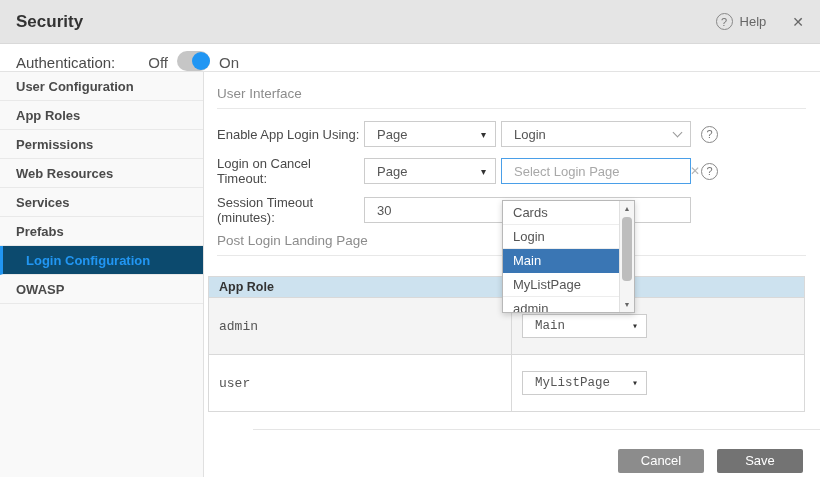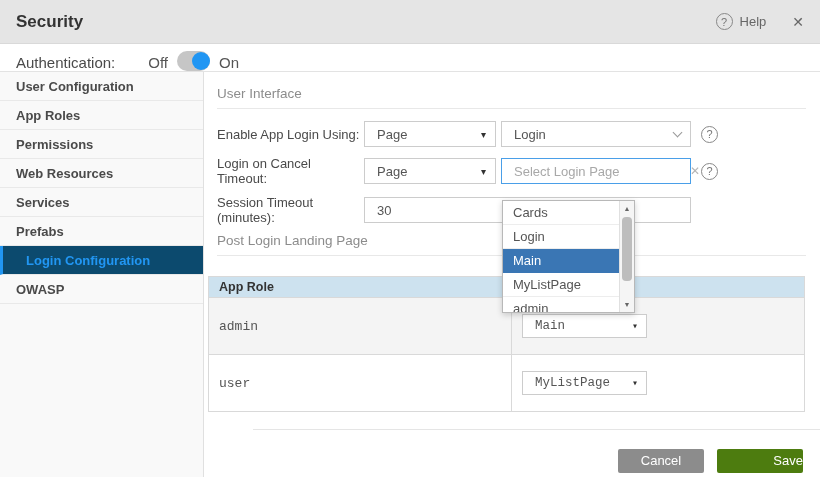--- a/index.html
+++ b/index.html
@@ -66,21 +66,21 @@
   .dd-scroll { position:absolute; right:0; top:0; bottom:0; width:15px; background:#f5f5f5; border-left:1px solid #e0e0e0; }
   .dd-arrow { position:absolute; left:0; width:100%; height:13px; font-size:7px; color:#666; text-align:center; line-height:13px; cursor:pointer; }
   .dd-arrow.up { top:1px; }
   .dd-arrow.down { bottom:1px; }
   .dd-thumb { position:absolute; top:16px; left:2px; width:10px; height:64px; background:#bdbdbd; border-radius:4px; cursor:pointer; }
 
   
   .footer { position:absolute; left:205px; right:0; bottom:0; height:62px; background:#fff; border-top:1px solid #e5e5e5; display:flex; align-items:center; justify-content:flex-end; gap:13px; padding-right:17px;margin-left:48px; }
   .btn { height:24px; min-width:86px; border:none; border-radius:2px; font-size:13px; color:#fff; font-family:"Liberation Sans", sans-serif; cursor:pointer; }
   .btn.cancel { background:#8c8c8c; }
-  .btn.save { background:#4d7c0f;text-align:right; }
+  .btn.save { background:#737373; }
 </style>
 </head>
 <body>
 
 <div class="app">
 
   <div class="hdr">
     <div class="hdr-title">Security</div>
     <div class="hdr-help">
       <span class="qcircle">?</span>

